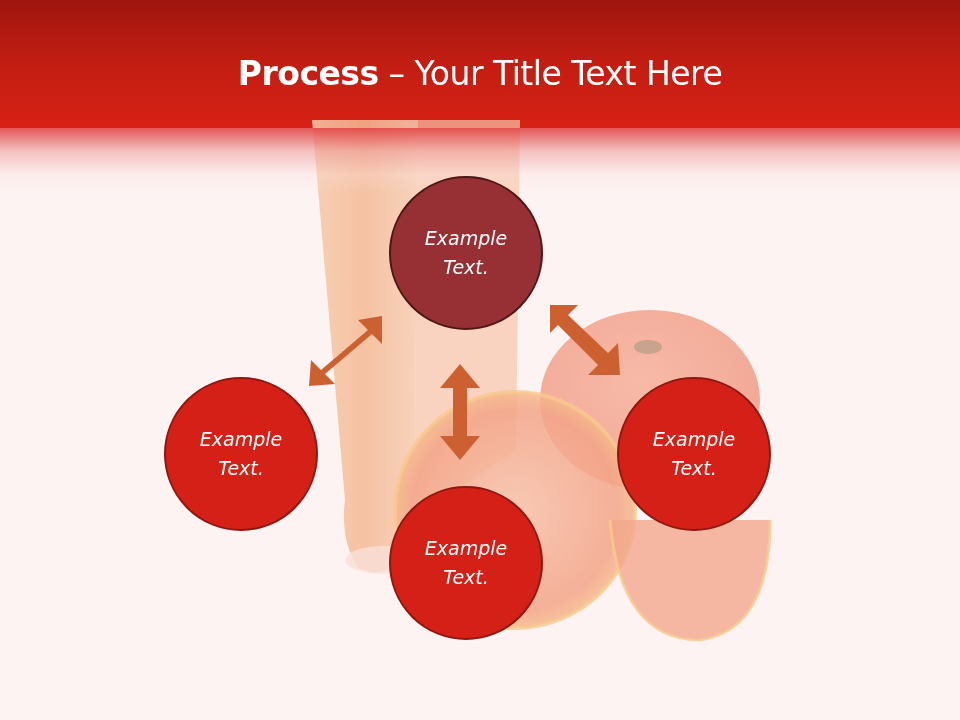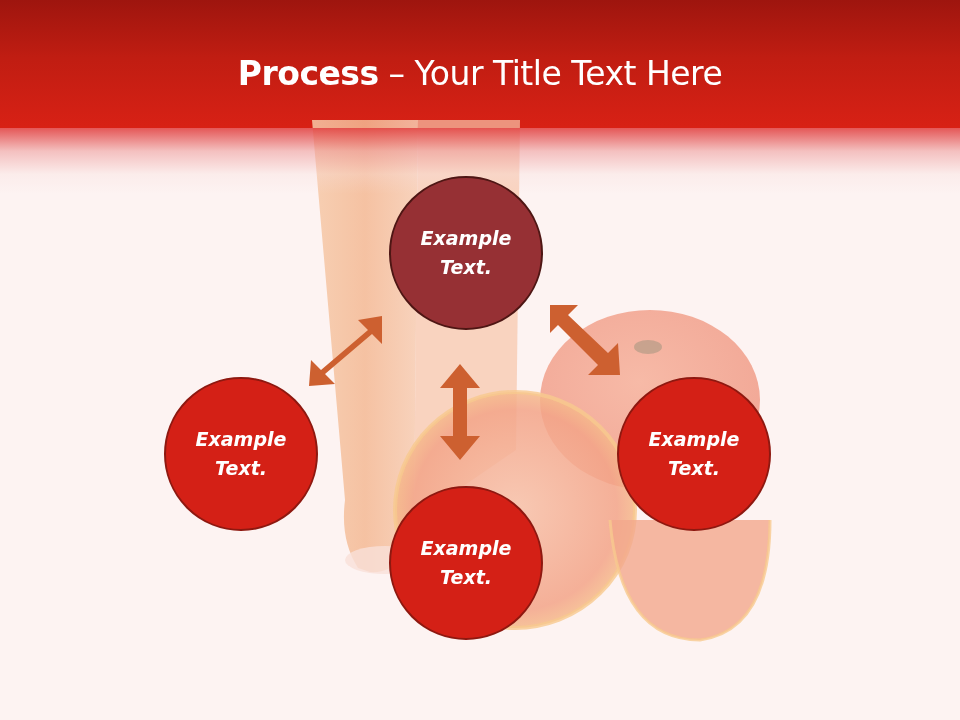--- a/index.html
+++ b/index.html
@@ -22,21 +22,21 @@
     color: #ffffff; font-size: 33px; line-height: 44px; z-index: 3;
     font-family: "DejaVu Sans", "Liberation Sans", sans-serif;
     letter-spacing: -0.5px;
   }
   .title .bold { font-weight: bold; }
   
   .photo { position: absolute; inset: 0; z-index: 1; }
   .circle {
     position: absolute; width: 154px; height: 154px; border-radius: 50%;
     display: flex; align-items: center; justify-content: center; text-align: center;
-    color: #ffffff; font-style: italic; font-weight: bold; font-size: 19px; line-height: 29px;
+    color: #ffffff; font-style: italic; font-weight: normal; font-size: 19px; line-height: 29px;
     z-index: 5; box-sizing: border-box;
     font-family: "DejaVu Sans", "Liberation Sans", sans-serif;
   }
   .circle.dark { background: #963034; border: 2px solid #4e1614; }
   .circle.red { background: #d42016; border: 2px solid #8e1810; }
   .arrow { position: absolute; z-index: 4; }
 </style>
 </head>
 <body>
 

